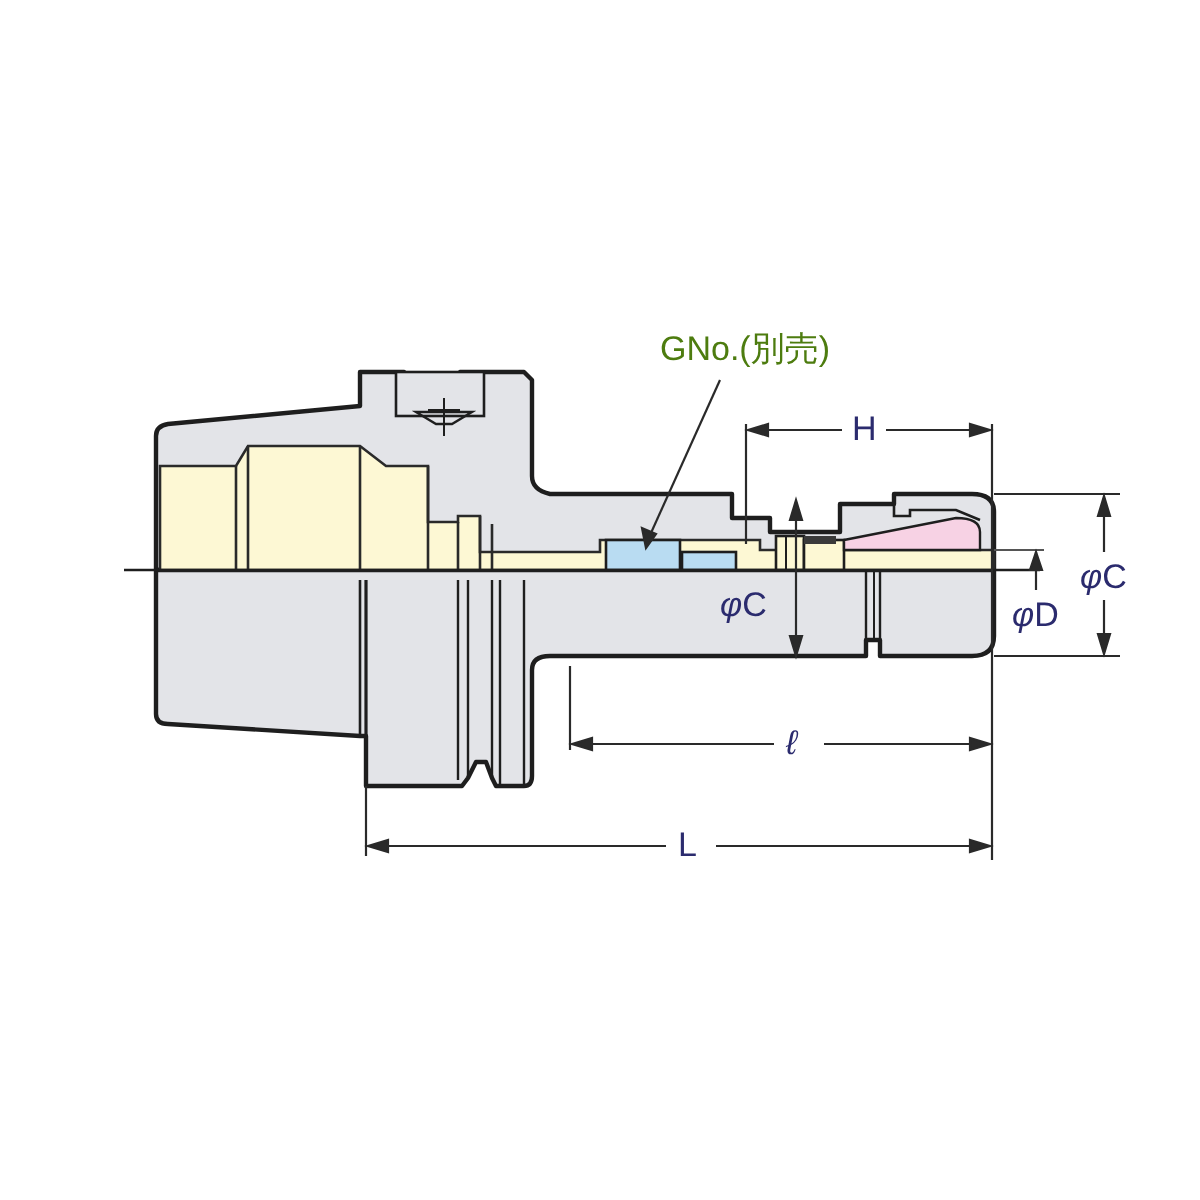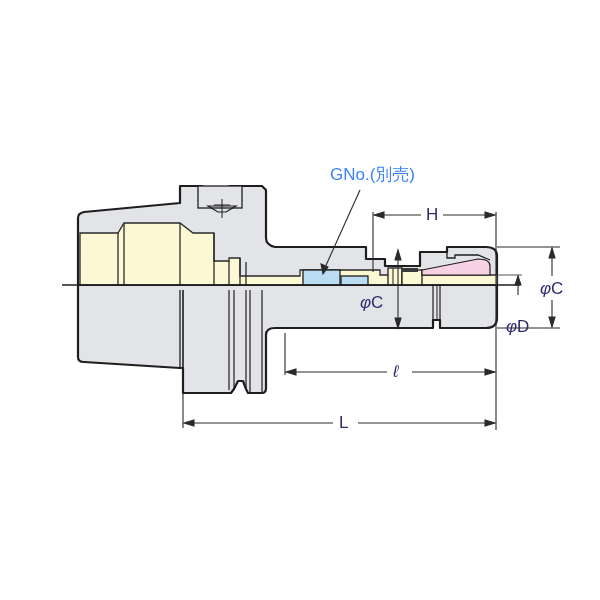--- a/index.html
+++ b/index.html
@@ -1,19 +1,19 @@
 <!DOCTYPE html>
 <html><head>
 <meta charset="utf-8">
 <style>
   html, body { margin: 0; padding: 0; background: #ffffff; }
   body { width: 600px; height: 600px; overflow: hidden; position: relative; font-family: "Liberation Sans", sans-serif; }
   svg { position: absolute; left: 0; top: 0; }
   .lbl { position: absolute; color: #2b2b6e; font-family: "Liberation Sans", sans-serif; font-size: 17px; white-space: nowrap; line-height: 1; }
-  .lbl.black { color: #3b82f6; }
+  .lbl.black { color: #4d7c0f; }
   .phi { font-style: italic; }
 </style>
 </head>
 <body>
 
 <svg width="600" height="600" viewBox="0 0 600 600" xmlns="http://www.w3.org/2000/svg">
 
   <g>
 
     <path d="M78,285 L78,218 Q78,213 84,212 L180,203 L180,186 L202,186 L208,196 L222,196 L230,186 L262,186 L266,190 L266,238 Q266,245 275,247 L366,247 L366,259 L385,259 L385,266 L420,266 L420,252 L447,252 L447,247 L486,247 Q497,247 497,256 L497,285 Z" fill="#e3e4e8" stroke="#1e1e1e" stroke-width="2.2" stroke-linejoin="round"></path>
@@ -116,19 +116,19 @@
 <div class="lbl" style="left:426px; top:206px;">H</div>
 
 <div class="lbl" style="left:360px; top:294px;">
   <span class="phi">φ</span><span>C</span>
 </div>
 
 <div class="lbl" style="left:540px; top:280px;">
   <span class="phi">φ</span><span>C</span>
 </div>
 
-<div class="lbl" style="left:506px; top:318px;">
+<div class="lbl" style="left:506px; top:299px;">
   <span class="phi">φ</span><span>D</span>
 </div>
 
 <div class="lbl" style="left:393px; top:363px; font-style:italic;">ℓ</div>
 
 <div class="lbl" style="left:339px; top:414px;">L</div>
 
 </body></html>

